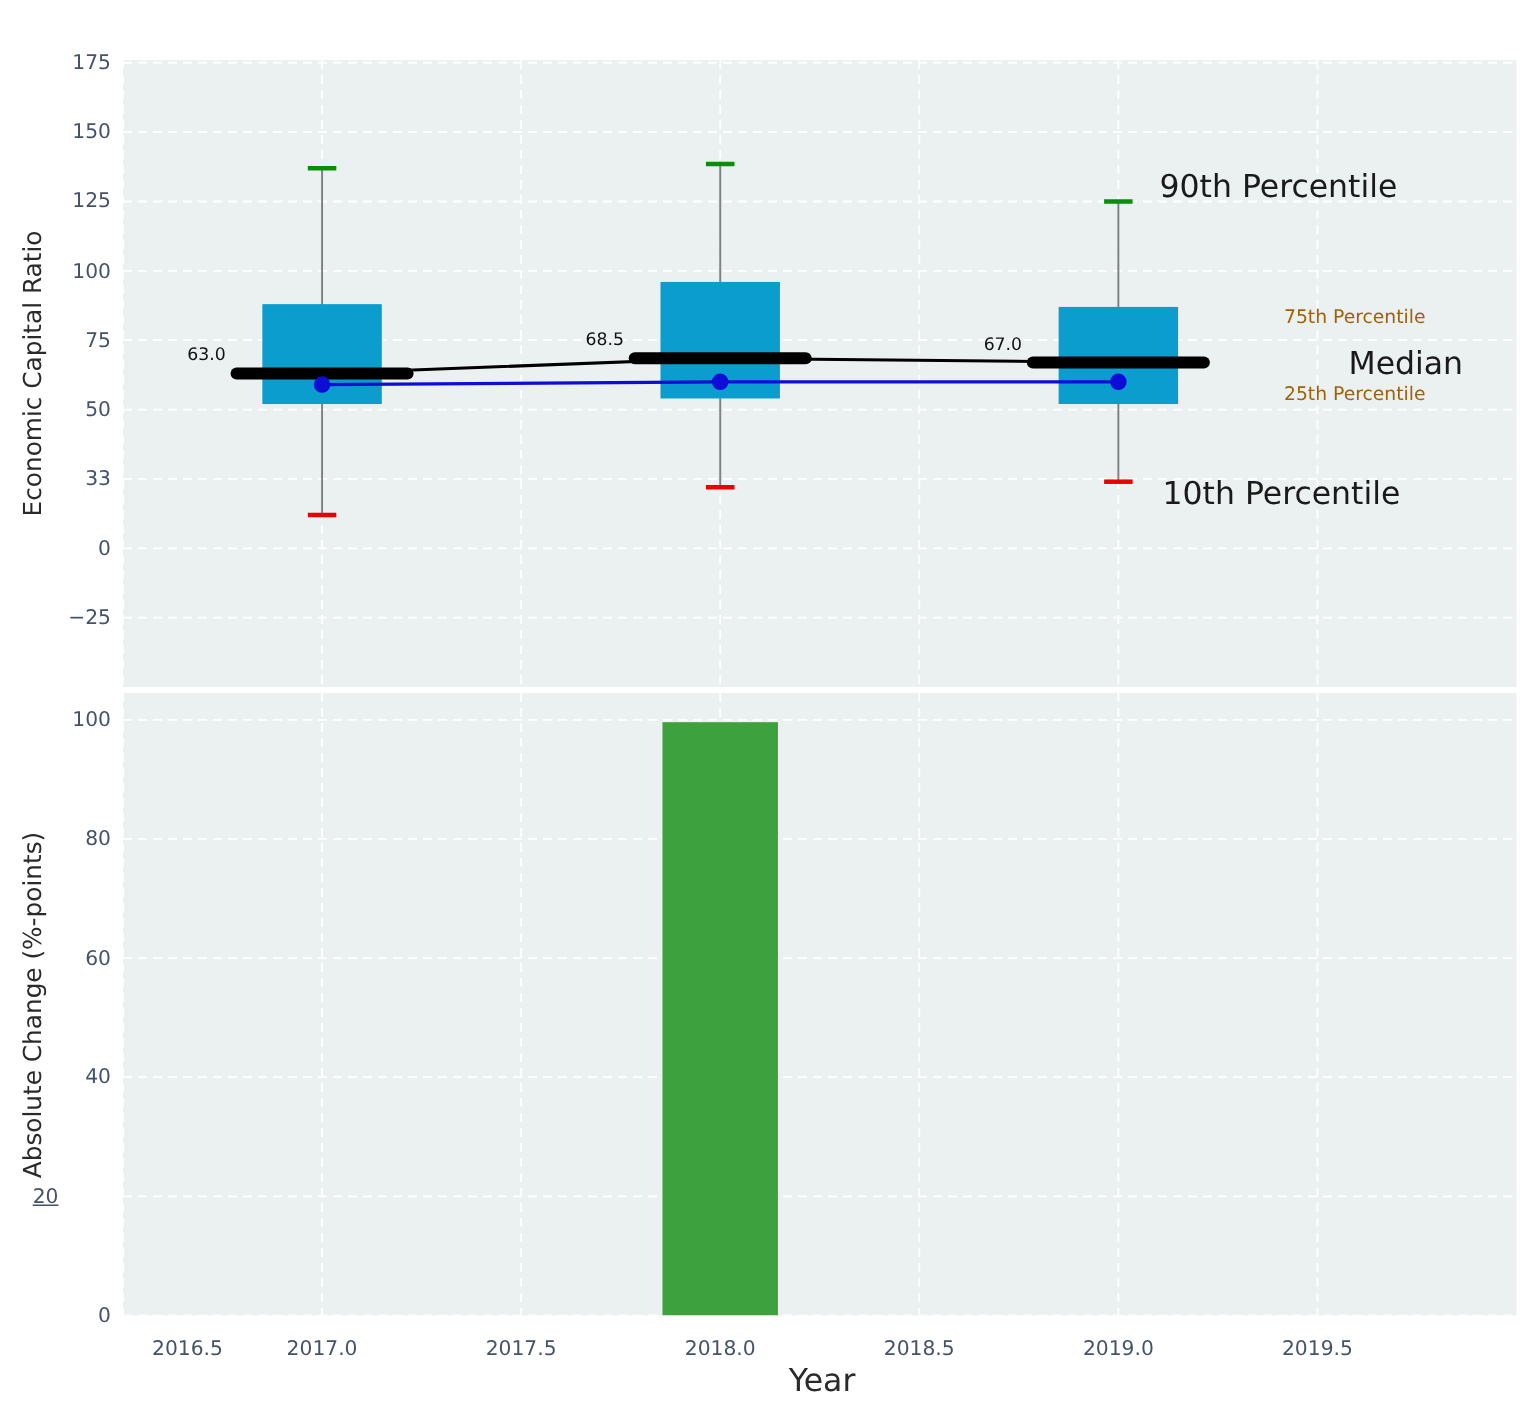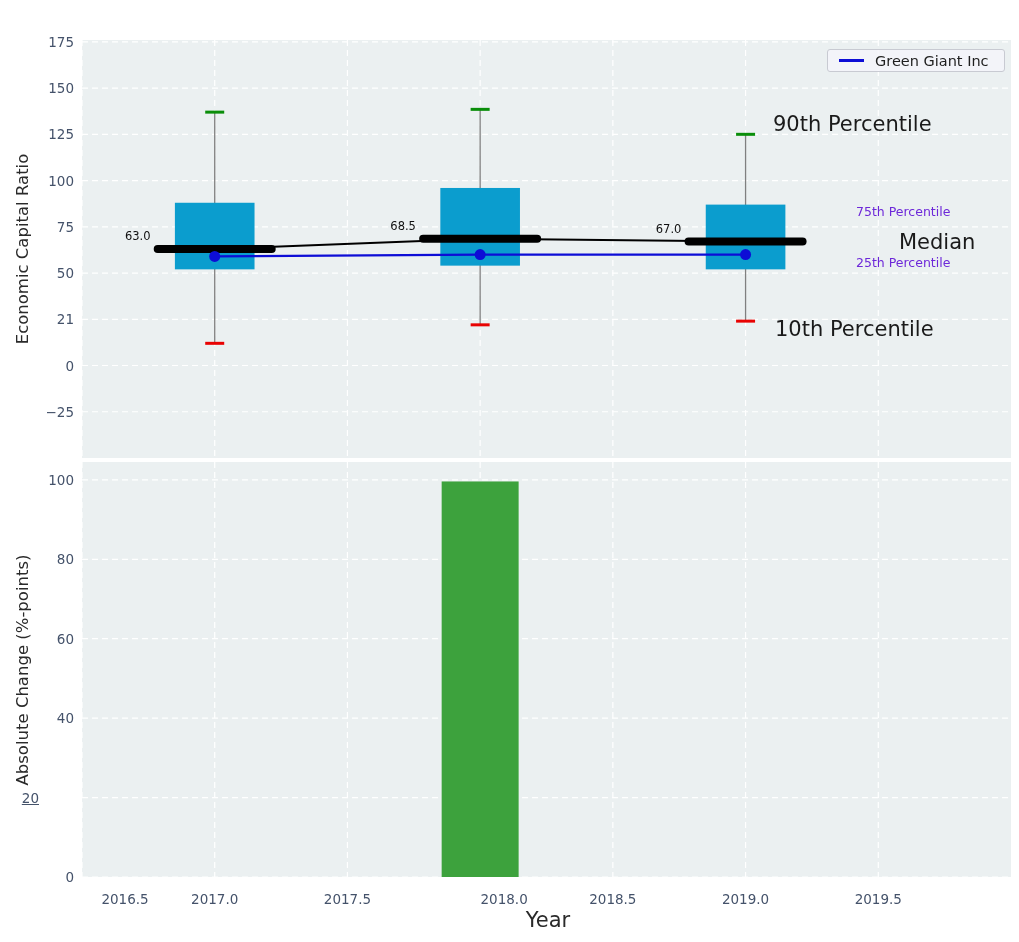--- a/index.html
+++ b/index.html
@@ -25,21 +25,21 @@
   #ylabBot{left:22px;top:670px;}
   .xlab{
     position:absolute;left:548px;top:920px;transform:translate(-50%,-50%);
     font-size:21px;color:#2a2a2a;white-space:nowrap;
   }
   .tick{position:absolute;font-size:13.5px;color:#44526a;white-space:nowrap;}
   .ytick{transform:translateY(-50%);text-align:right;}
   .xtick{transform:translate(-50%,-50%);}
   .ann{position:absolute;transform:translateY(-50%);white-space:nowrap;}
   .ann.big{font-size:21px;color:#1a1a1a;}
-  .ann.small{font-size:12.5px;color:#6d28d9;}
+  .ann.small{font-size:12.5px;color:#a16207;}
   .boxlabel{
     position:absolute;transform:translate(-50%,-50%);
     font-size:11.5px;color:#111111;white-space:nowrap;
   }
   .legend{
     position:absolute;left:827px;top:49px;width:178px;height:23px;
     background:rgba(244,245,250,0.85);border:1px solid #c8cad2;border-radius:3px;
     display:flex;align-items:center;padding-left:11px;box-sizing:border-box;gap:11px;
   }
   .legend-line{display:inline-block;width:25px;height:2.5px;background:#0d0dd6;}
@@ -112,43 +112,39 @@
   <div class="ylab" id="ylabTop">Economic Capital Ratio</div>
   <div class="ylab" id="ylabBot">Absolute Change (%-points)</div>
   <div class="xlab">Year</div>
 
   <div class="ann big" style="left:773px;top:123.5px;">90th Percentile</div>
   <div class="ann small" style="left:856px;top:211px;">75th Percentile</div>
   <div class="ann big" style="left:899px;top:241.5px;">Median</div>
   <div class="ann small" style="left:856px;top:262px;">25th Percentile</div>
   <div class="ann big" style="left:775px;top:329px;">10th Percentile</div>
 
-  <div class="legend">
-    <span class="legend-line"></span>
-    <span class="legend-text">Green Giant Inc</span>
-  </div>
 
 <div class="tick ytick" style="right: 945px; top: 41.8496px;">175</div>
     <div class="tick ytick" style="right: 945px; top: 88.0885px;">150</div>
     <div class="tick ytick" style="right: 945px; top: 134.327px;">125</div>
     <div class="tick ytick" style="right: 945px; top: 180.566px;">100</div>
     <div class="tick ytick" style="right: 945px; top: 226.805px;">75</div>
     <div class="tick ytick" style="right: 945px; top: 273.044px;">50</div>
-    <div class="tick ytick" style="right: 945px; top: 319.283px;">21</div>
+    <div class="tick ytick" style="right: 945px; top: 319.283px;">33</div>
     <div class="tick ytick" style="right: 945px; top: 365.522px;">0</div>
     <div class="tick ytick" style="right: 945px; top: 411.761px;">−25</div>
     <div class="boxlabel" style="left: 137.714px; top: 236px;">63.0</div>
     <div class="boxlabel" style="left: 403.143px; top: 225.827px; text-align: right;">68.5</div>
     <div class="boxlabel" style="left: 668.571px; top: 228.602px;">67.0</div>
     <div class="tick ytick" style="right: 945px; top: 479.871px;">100</div>
     <div class="tick ytick" style="right: 945px; top: 559.297px;">80</div>
     <div class="tick ytick" style="right: 945px; top: 638.722px; text-align: right;">60</div>
     <div class="tick ytick" style="right: 945px; top: 718.148px;">40</div>
     <div class="tick ytick" style="right: 980px; top: 797.574px; text-decoration: underline;">20</div>
     <div class="tick ytick" style="right: 945px; top: 877px;">0</div>
     <div class="tick xtick" style="left: 82px; top: 899px; margin-left: 43px;">2016.5</div>
     <div class="tick xtick" style="left: 214.714px; top: 899px;">2017.0</div>
     <div class="tick xtick" style="left: 347.429px; top: 899px;">2017.5</div>
-    <div class="tick xtick" style="left: 480.143px; top: 899px; margin-left: 24px;">2018.0</div>
+    <div class="tick xtick" style="left: 480.143px; top: 899px;">2018.0</div>
     <div class="tick xtick" style="left: 612.857px; top: 899px;">2018.5</div>
     <div class="tick xtick" style="left: 745.571px; top: 899px;">2019.0</div>
     <div class="tick xtick" style="left: 878.286px; top: 899px;">2019.5</div>
   </div>
 
 </body></html>

